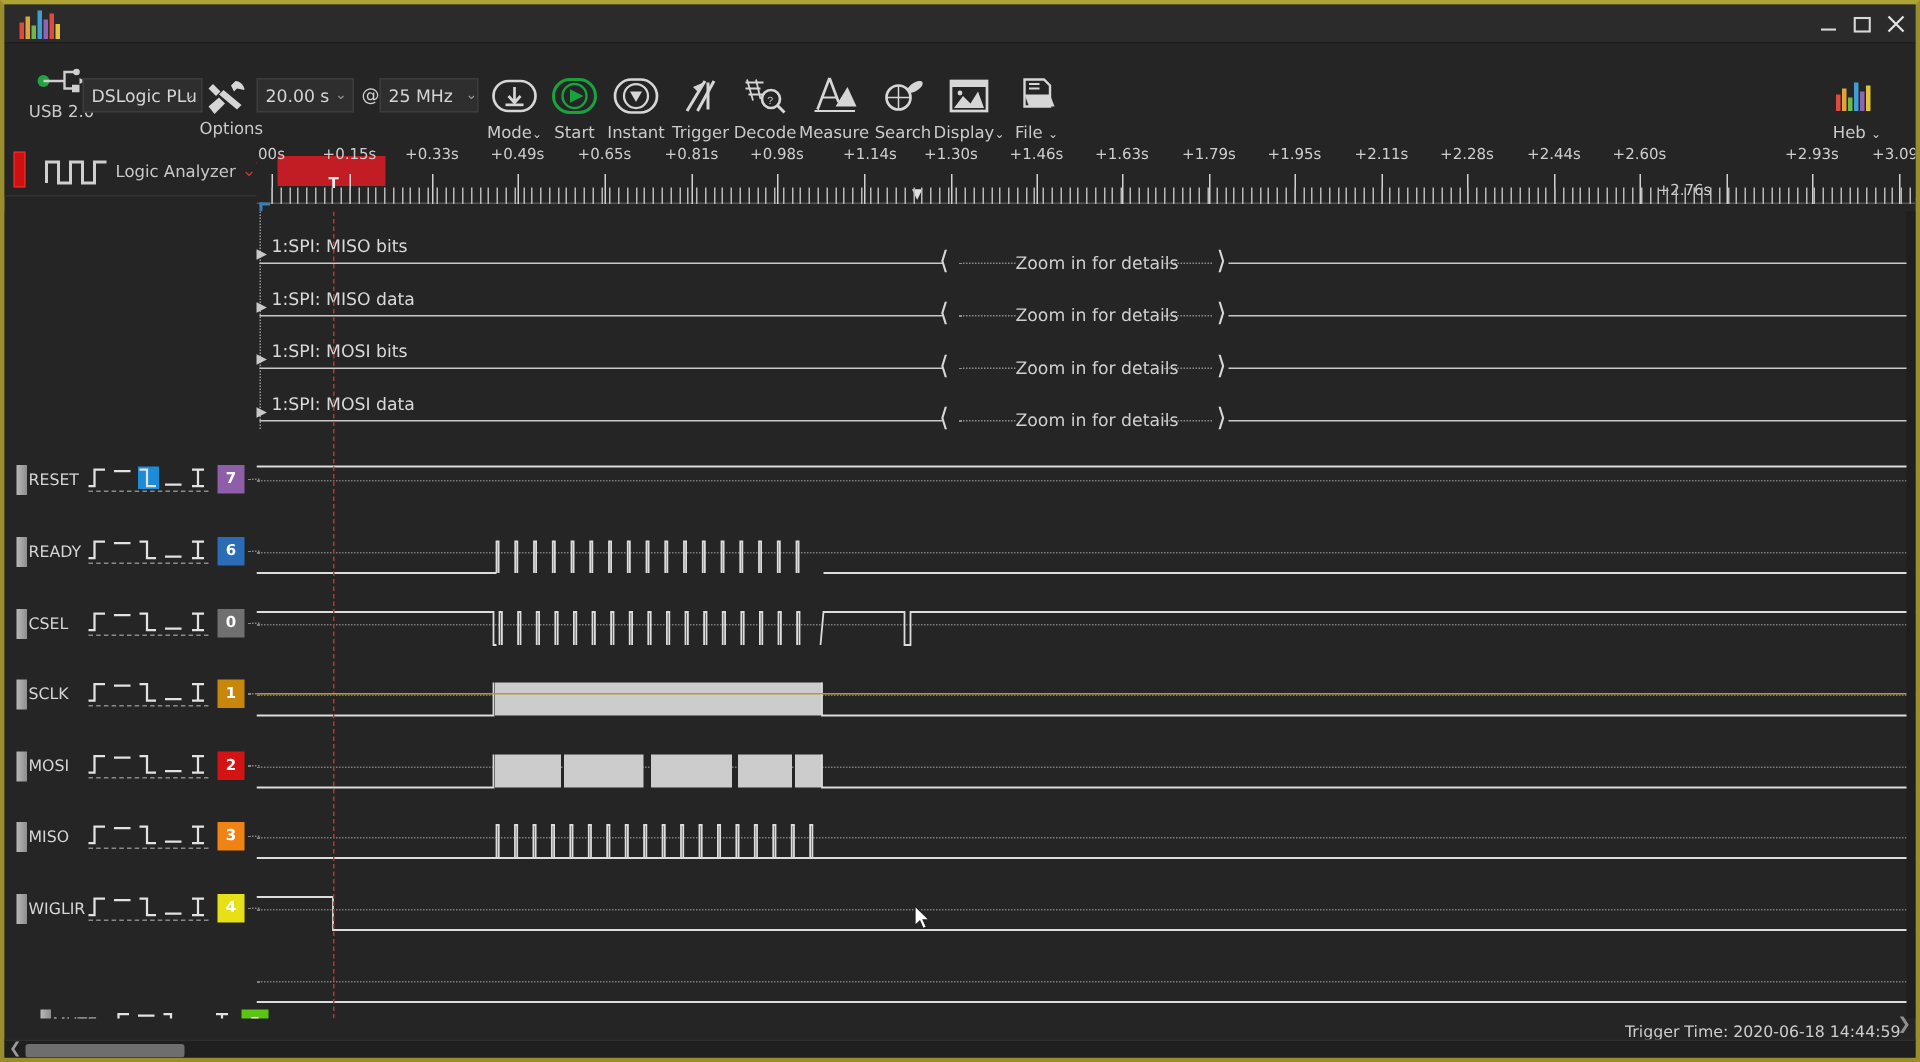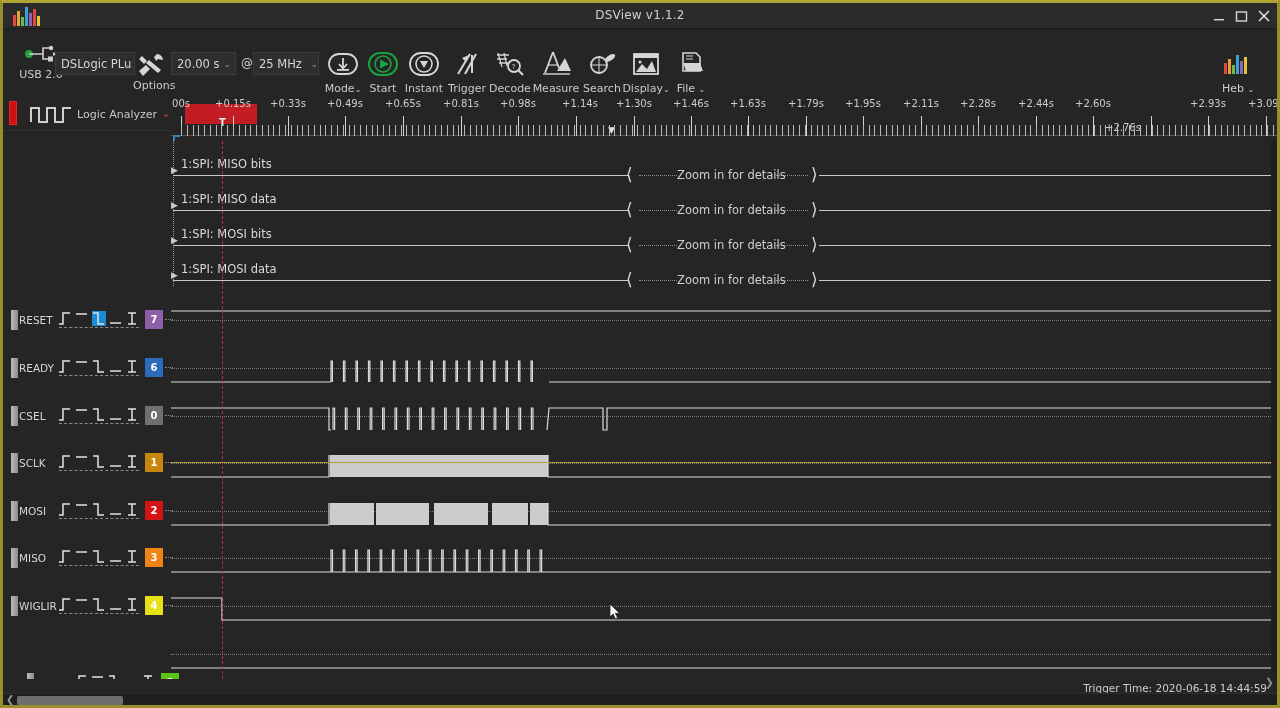--- a/index.html
+++ b/index.html
@@ -259,21 +259,20 @@
       <svg width="40" height="22" viewBox="0 0 40 22">
         <rect x="2" y="10" width="3" height="11" fill="#e0493d"></rect>
         <rect x="6" y="6" width="3" height="15" fill="#e2a33a"></rect>
         <rect x="10" y="12" width="3" height="9" fill="#6fb94a"></rect>
         <rect x="14" y="2" width="3" height="19" fill="#3f9fd4"></rect>
         <rect x="18" y="8" width="3" height="13" fill="#8f63b5"></rect>
         <rect x="22" y="4" width="3" height="17" fill="#e0493d"></rect>
         <rect x="26" y="11" width="3" height="10" fill="#e2c33a"></rect>
       </svg>
     </div>
-    <div id="title-text">DSView v1.1.2</div>
     <div id="win-controls">
       <span class="win-btn">
         <svg width="13" height="13" viewBox="0 0 13 13">
             <rect x="1" y="9" width="10" height="1.4" fill="#d8d8d8"></rect>
           </svg>
       </span>
       <span class="win-btn">
         <svg width="13" height="13" viewBox="0 0 13 13">
             <rect x="1.5" y="2" width="10" height="9" fill="none" stroke="#d8d8d8" stroke-width="1.4"></rect>
           </svg>

